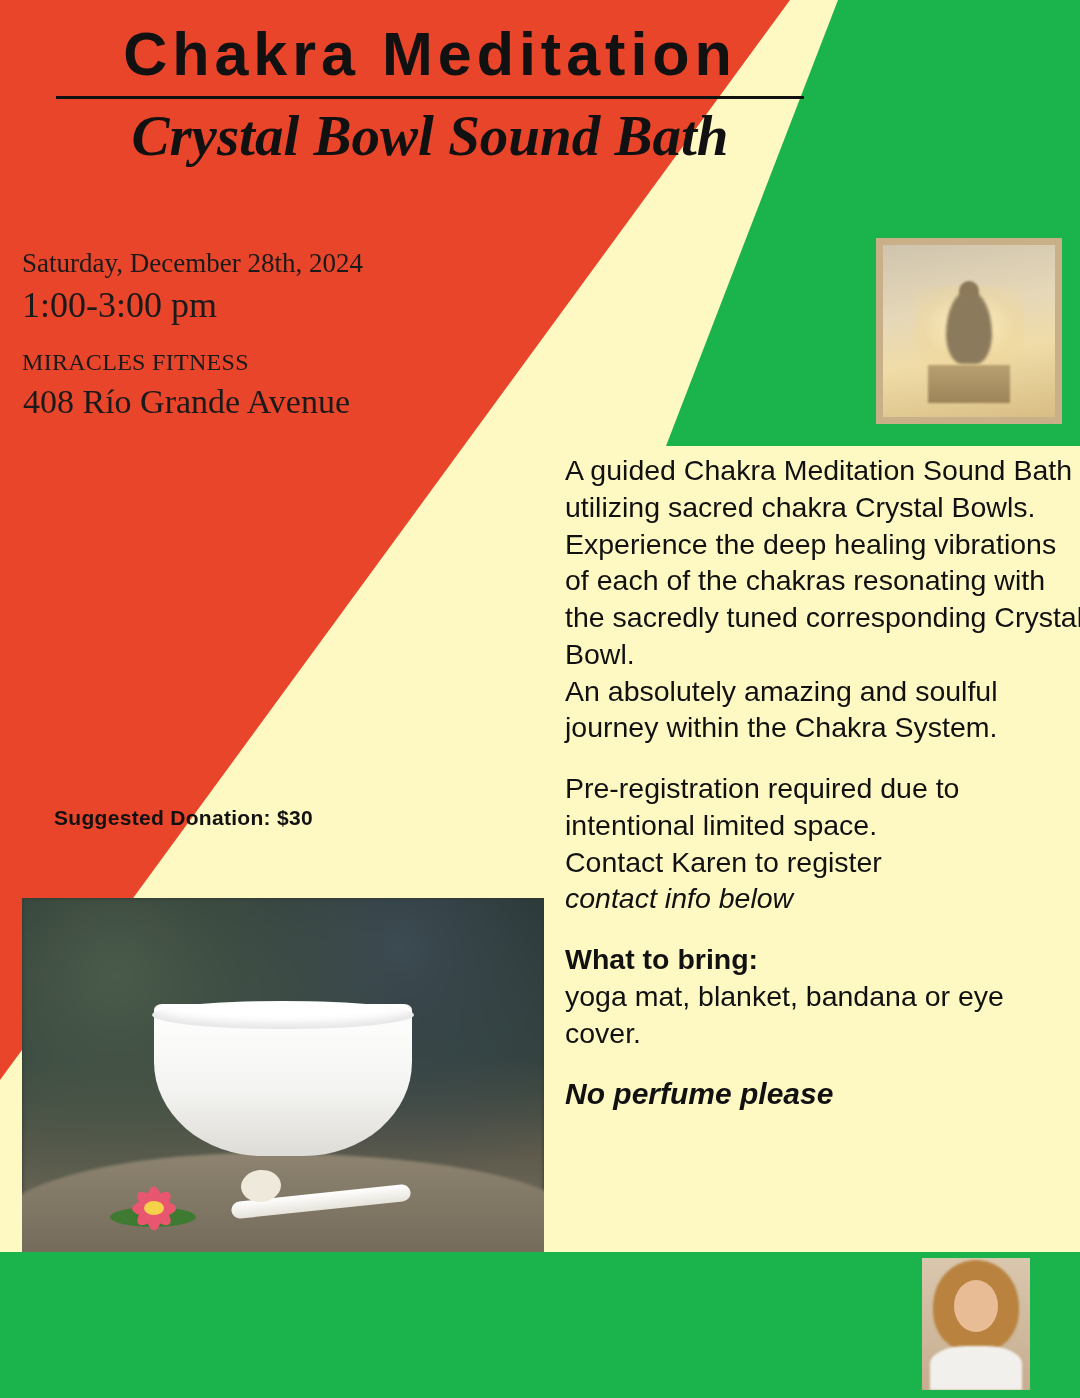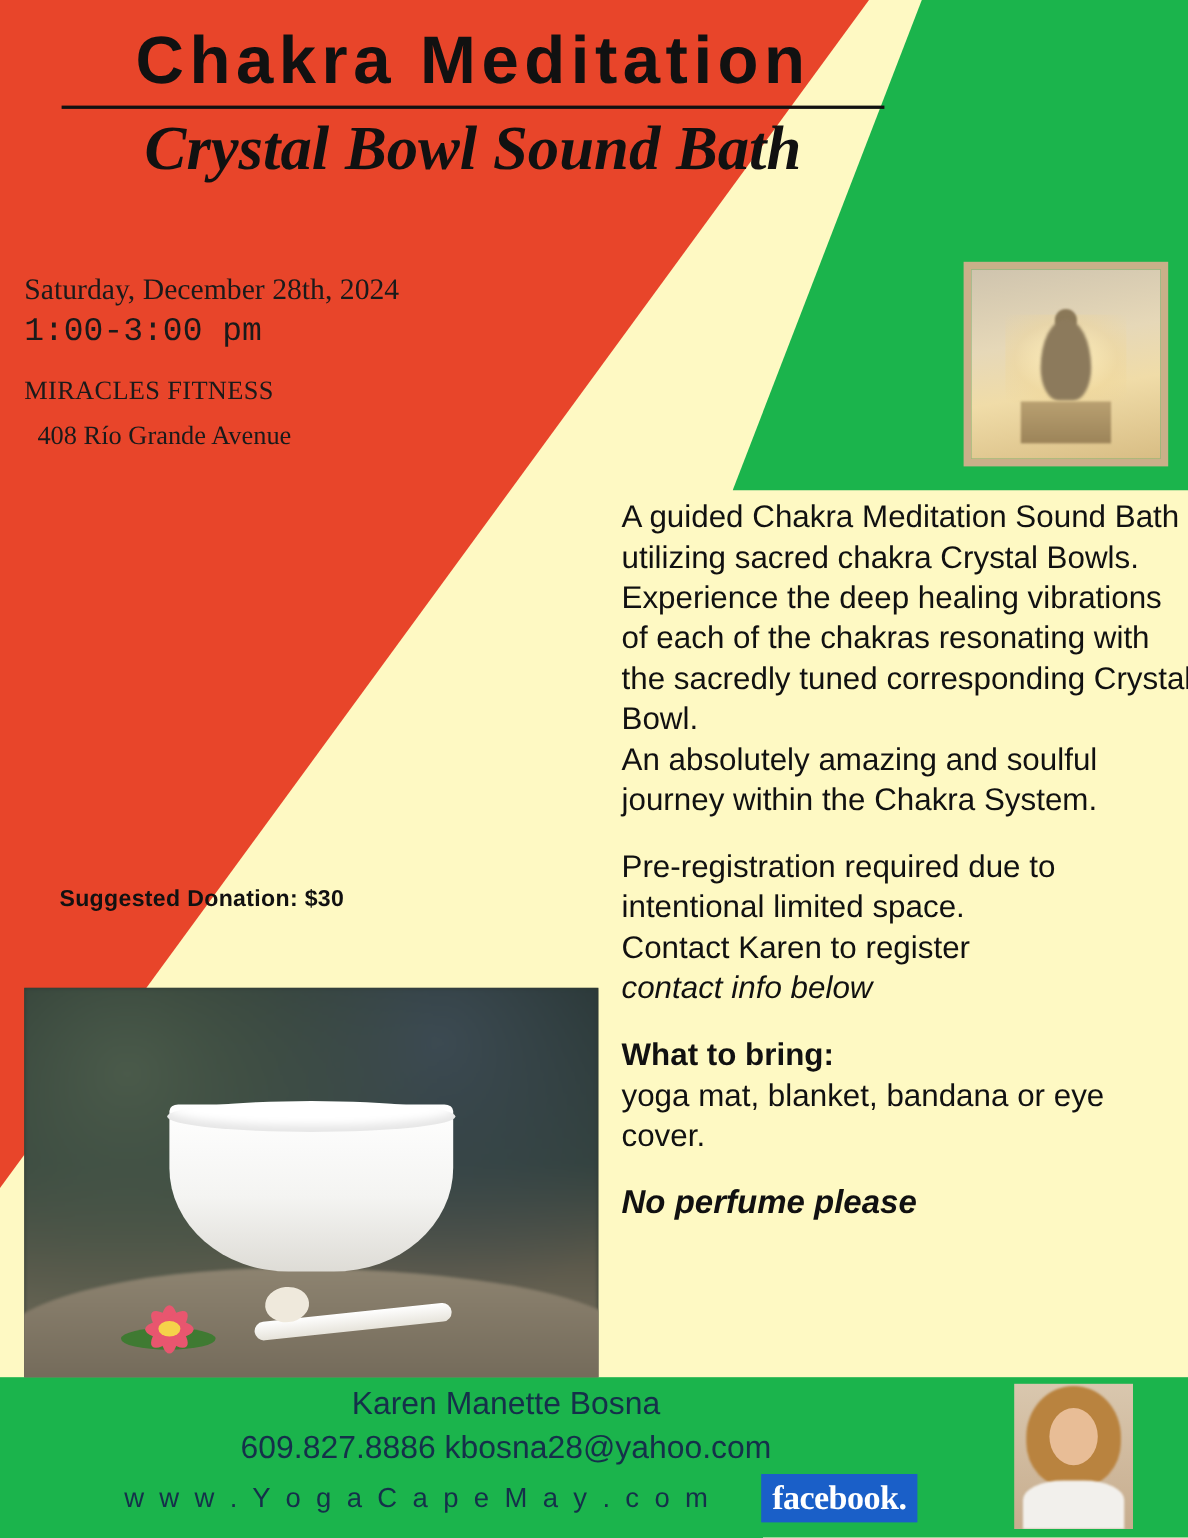--- a/index.html
+++ b/index.html
@@ -83,35 +83,34 @@
     z-index: 3;
     color: #1a1a1a;
     font-family: "Liberation Serif", serif;
   }
   .details .line-date {
     font-size: 27px;
     line-height: 1.15;
     margin: 0 0 6px 0;
   }
   .details .line-time {
-    font-size: 30px;
+    font-size: 36px;
     line-height: 1.15;
     margin: 0 0 22px 0;
-    font-family: Liberation Mono, monospace;
   }
   .details .line-venue {
     font-size: 24px;
     line-height: 1.2;
     margin: 0 0 4px 0;
     letter-spacing: 0.3px;
   }
   .details .line-addr {
-    font-size: 24px;
+    font-size: 34px;
     line-height: 1.25;
-    margin: 12px;
+    margin: 1px;
   }
 
   .donation {
     position: absolute;
     left: 54px; top: 806px;
     z-index: 3;
     font-family: "Liberation Sans", sans-serif;
     font-weight: bold;
     font-size: 21px;
     color: #111111;
@@ -407,26 +406,20 @@
     <div class="flower">
       <div class="leaf"></div>
       <div class="petal" style="transform:rotate(0deg)"></div>
       <div class="petal" style="transform:rotate(45deg)"></div>
       <div class="petal" style="transform:rotate(90deg)"></div>
       <div class="petal" style="transform:rotate(135deg)"></div>
       <div class="center"></div>
     </div>
   </div>
 
-  <div class="footer">
-    <div class="name">Karen Manette Bosna</div>
-    <div class="contact">609.827.8886  kbosna28@yahoo.com</div>
-    <div class="website">w w w . Y o g a C a p e M a y . c o m</div>
-    <div class="fb-badge">facebook.</div>
-  </div>
 
   <div class="karen-photo">
     <div class="hair"></div>
     <div class="face"></div>
     <div class="top"></div>
   </div>
 
 </div>
 
 </body></html>

